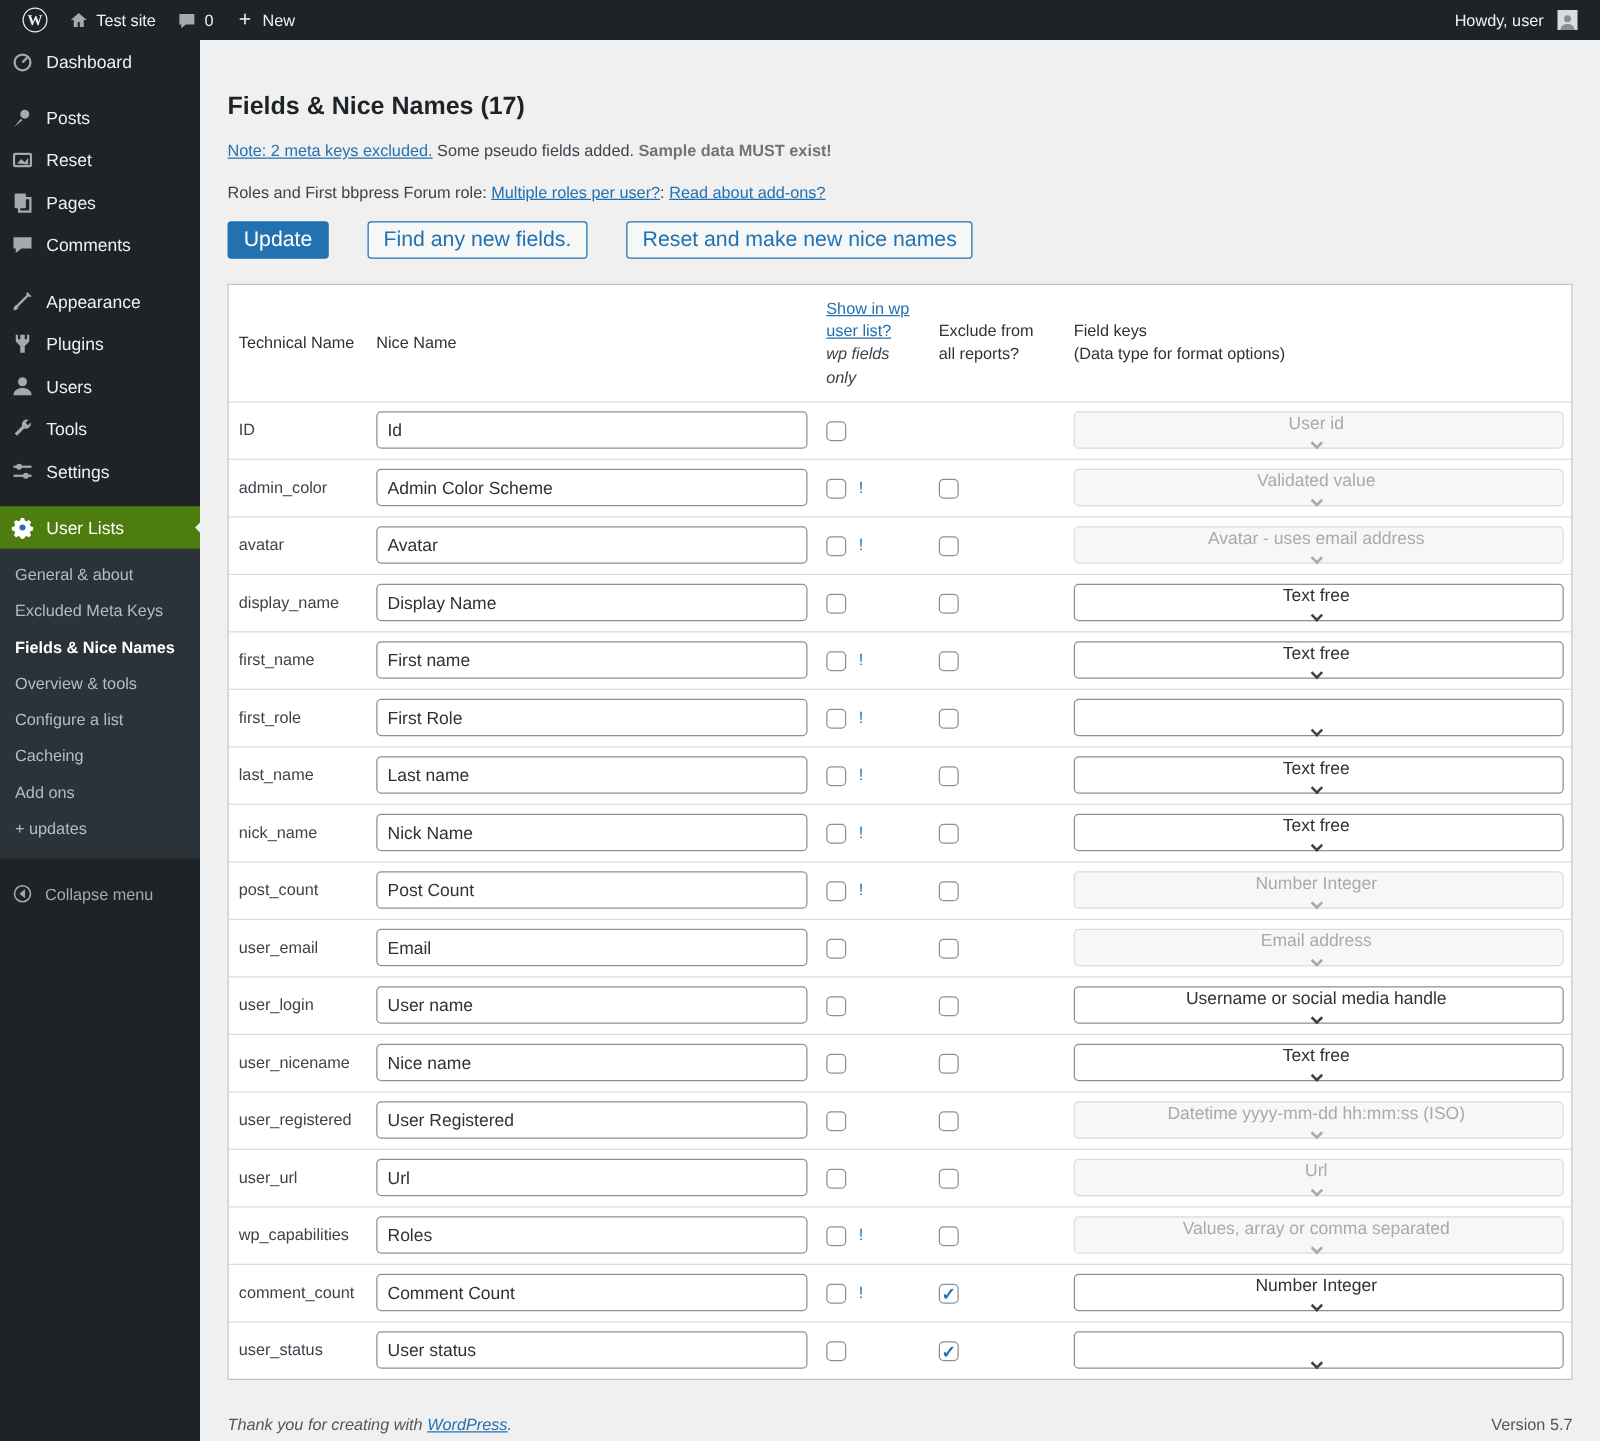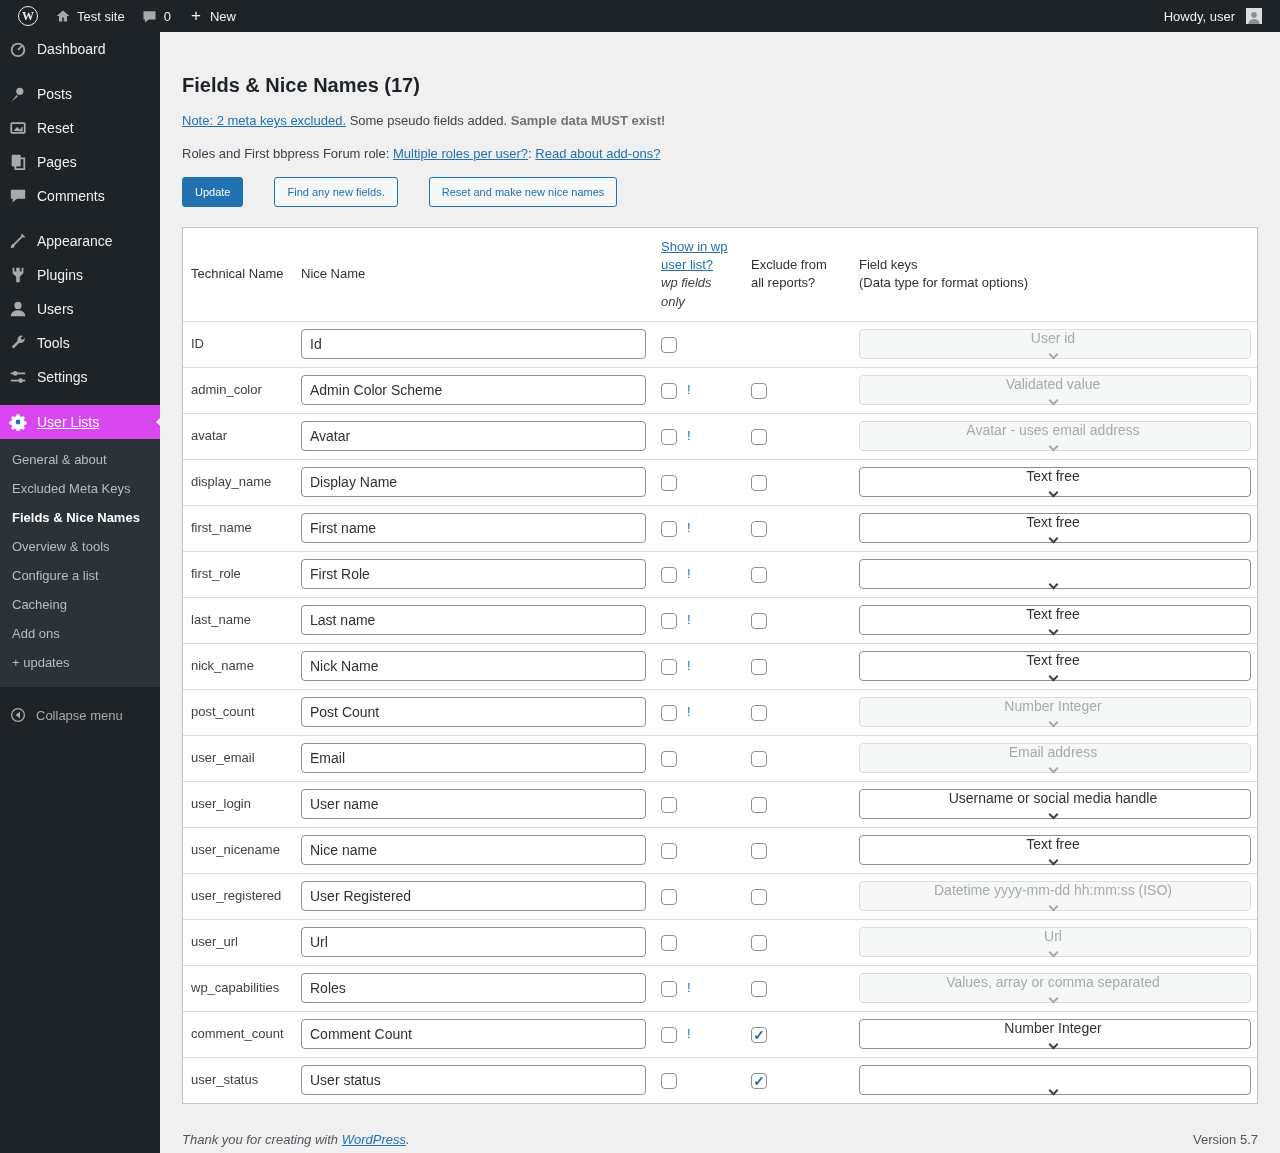--- a/index.html
+++ b/index.html
@@ -25,21 +25,21 @@
   .ab-spacer{ flex:1; }
   .avatar{ width:16px; height:16px; background:#dcdcde; display:inline-flex; align-items:flex-end; justify-content:center; overflow:hidden; margin-left:6px; }
 
   
   #sidebar{
     position:absolute; top:32px; left:0; width:160px; bottom:0;
     background:#1d2327; color:#f0f0f1; font-size:14px;
   }
   .menu-item{ display:flex; align-items:center; gap:9px; padding:8px 8px; height:34px; cursor:pointer; position:relative; }
   .menu-item .mi-icon{ width:20px; height:20px; color:#a7aaad; flex:0 0 20px; display:inline-flex; align-items:center; justify-content:center; }
-  .menu-item.active{ background:#d946ef; color:#fff;text-decoration:underline; }
+  .menu-item.active{ background:#4d7c0f; color:#fff; }
   .menu-item.active .mi-icon{ color:#fff; }
   .menu-item.active::after{
     content:''; position:absolute; right:0; top:50%; transform:translateY(-50%);
     border:4px solid transparent; border-right-color:#f0f0f1;
   }
   .menu-sep{ height:11px; }
   .submenu{ background:#2c3338; padding:6px 0 10px; font-size:13px; }
   .submenu-item{ padding:7px 12px; color:#b5bcc2; cursor:pointer; }
   .submenu-item.current{ color:#fff; font-weight:bold; }
   .collapse{ margin-top:10px; display:flex; align-items:center; gap:8px; padding:8px; color:#a7aaad; cursor:pointer; font-size:13px;}
@@ -49,21 +49,21 @@
   #content{
     position:absolute; top:32px; left:160px; right:0; bottom:0;
     background:#f0f0f1; padding:22px 22px 0 22px;
   }
   h1{ font-size:20px; font-weight:bold; color:#1d2327; margin:20px 0 16px; }
   .note-line{ margin:0 0 18px; color:#3c434a; }
   .note-line b{ color:#737373; }
   .roles-line{ margin:0 0 16px; color:#3c434a; }
 
   .btn-row{ display:flex; align-items:center; margin:0 0 20px; }
-  .btn{ height:30px; padding:0 12px; border-radius:3px; font-size:11px; cursor:pointer;
+  .btn{ height:30px; padding:0 12px; border-radius:3px; font-size:17px; cursor:pointer;
         font-family:"Liberation Sans", sans-serif; display:inline-flex; align-items:center; }
   .btn-primary{ background:#2271b1; border:1px solid #2271b1; color:#fff; }
   .btn-secondary{ background:#f6f7f7; border:1px solid #2271b1; color:#2271b1; margin-left:31px; }
 
   
   .table{ background:#fff; border:1px solid #c3c4c7; width:1076px; }
   .tr{ display:grid; grid-template-columns:110px 360px 90px 108px 1fr; align-items:center; min-height:46px; border-top:1px solid #dcdcde; }
   .thead{ display:grid; grid-template-columns:110px 360px 90px 108px 1fr; align-items:center; min-height:86px; border-top:none; color:#2c3338; }
   .thead .th{ padding:10px 8px; line-height:1.4; }
   .th-show a{ display:block; }

